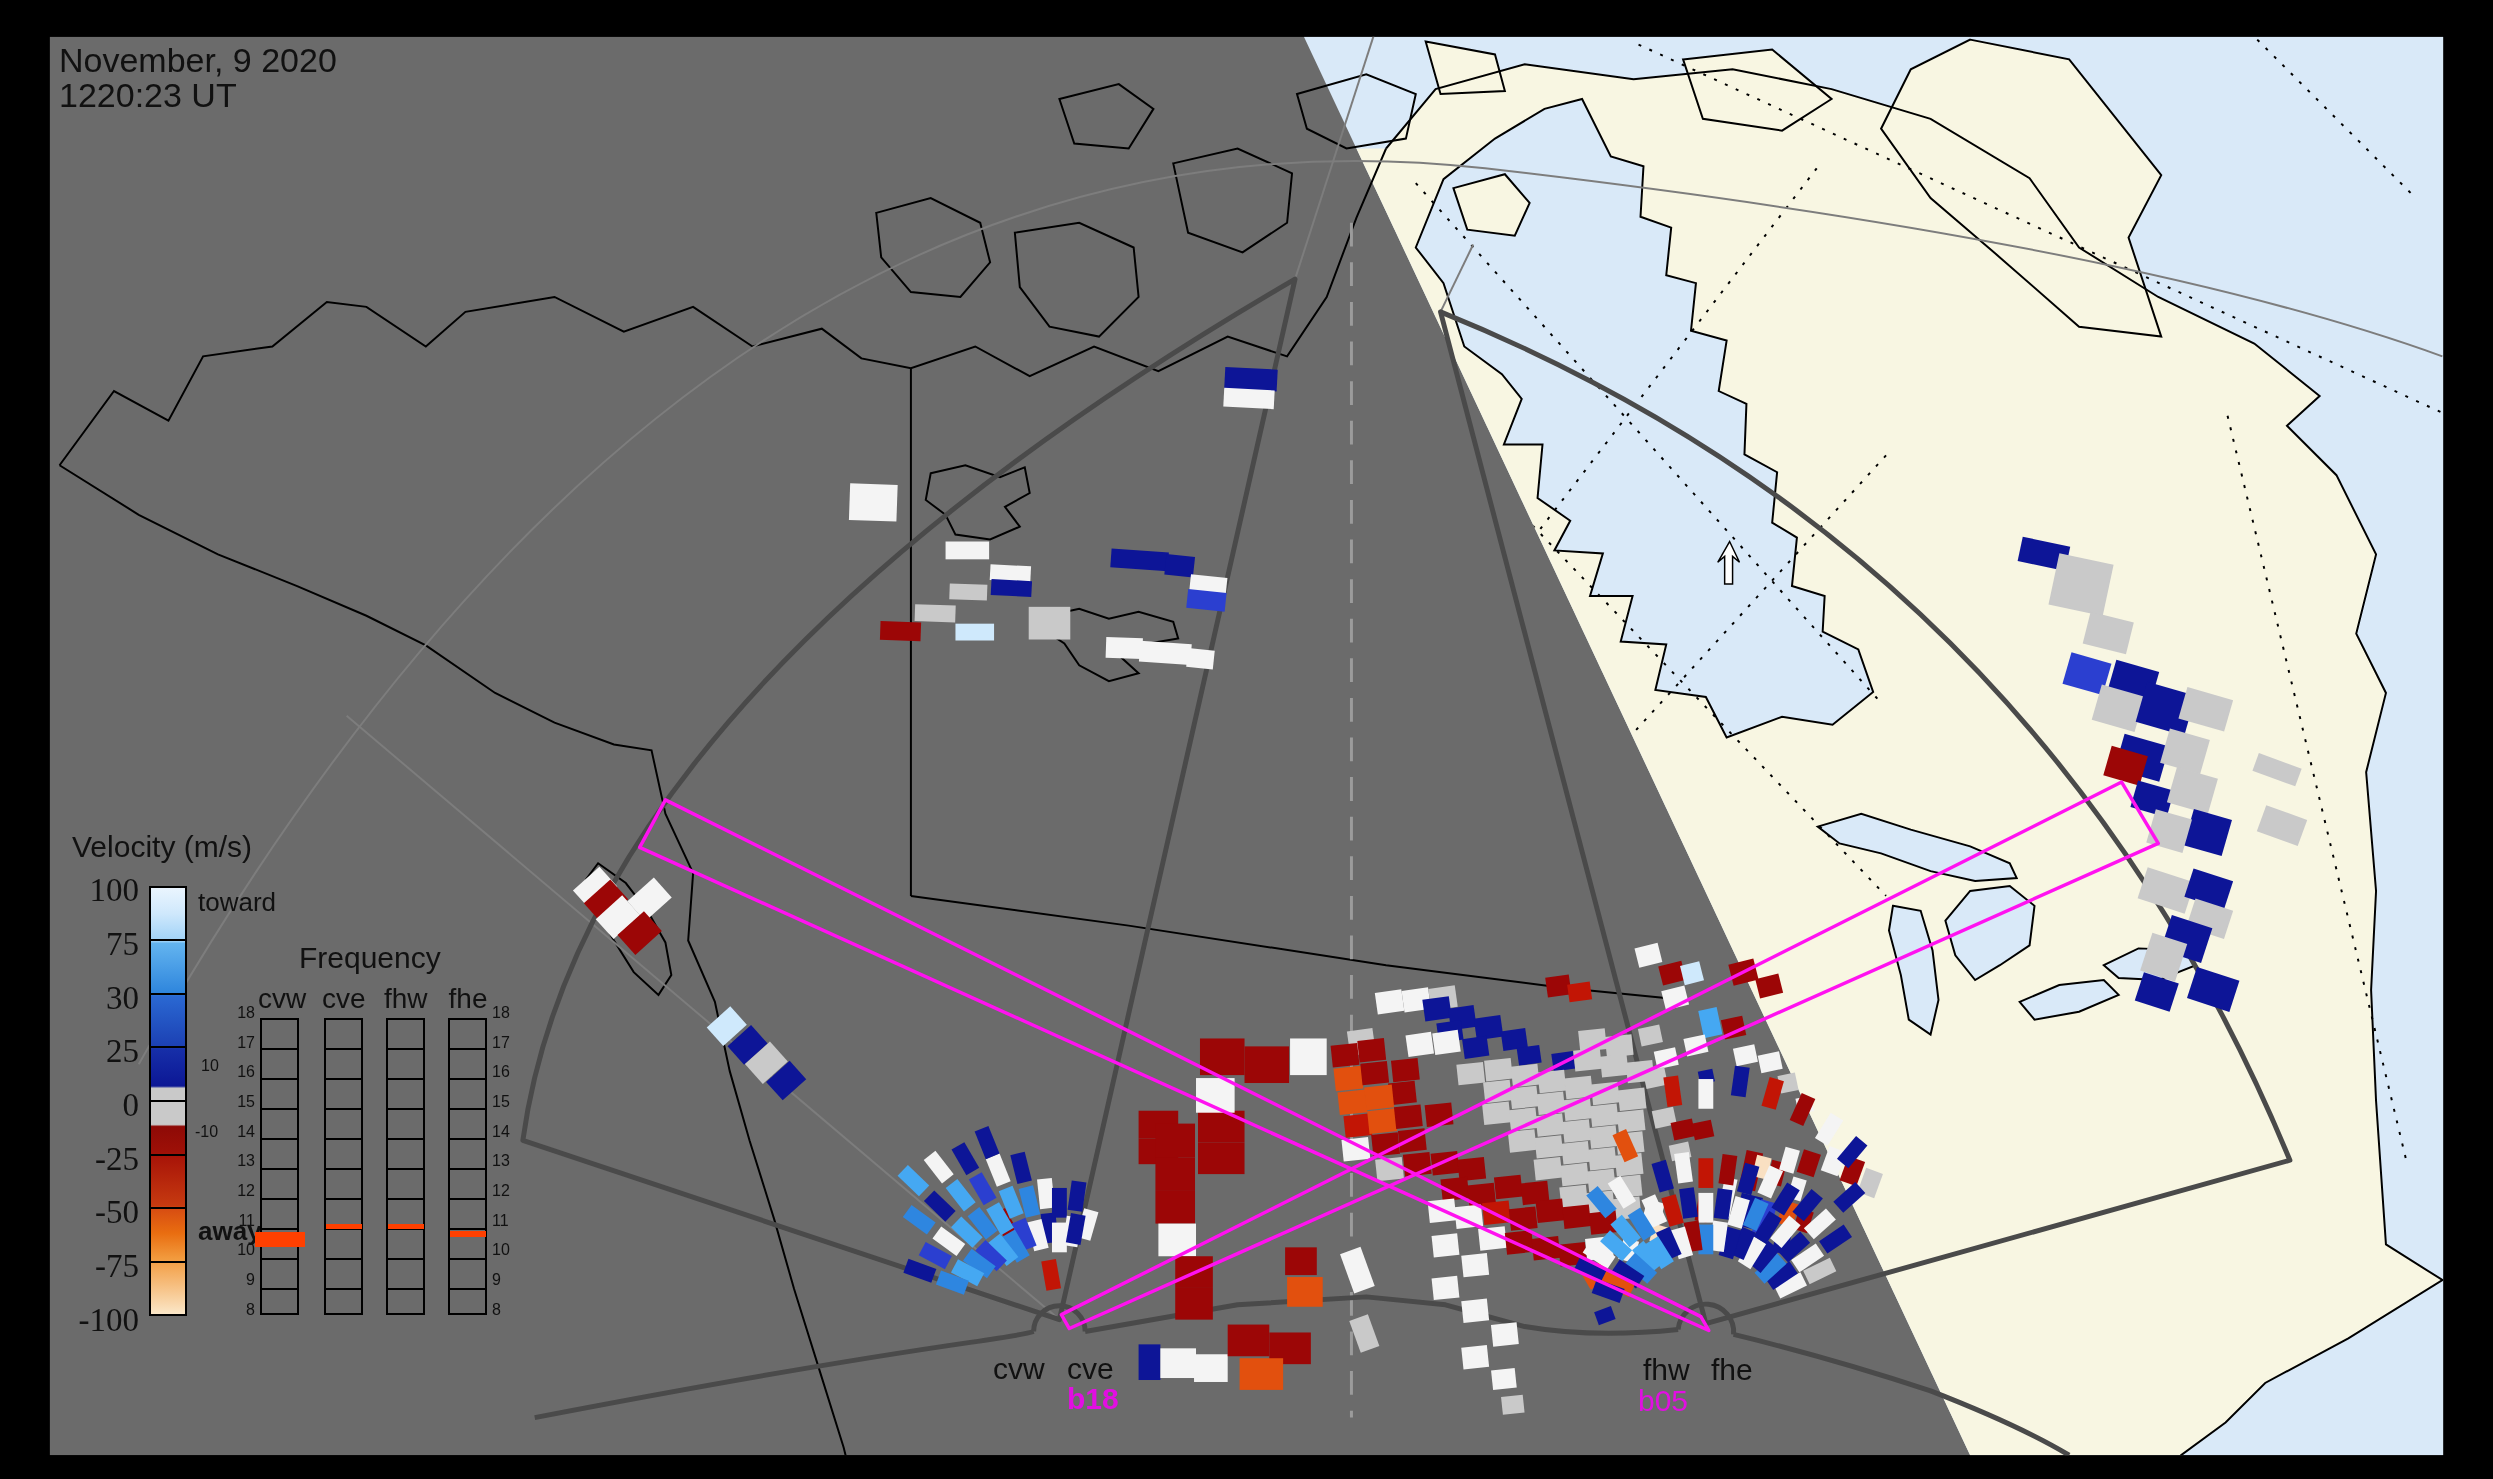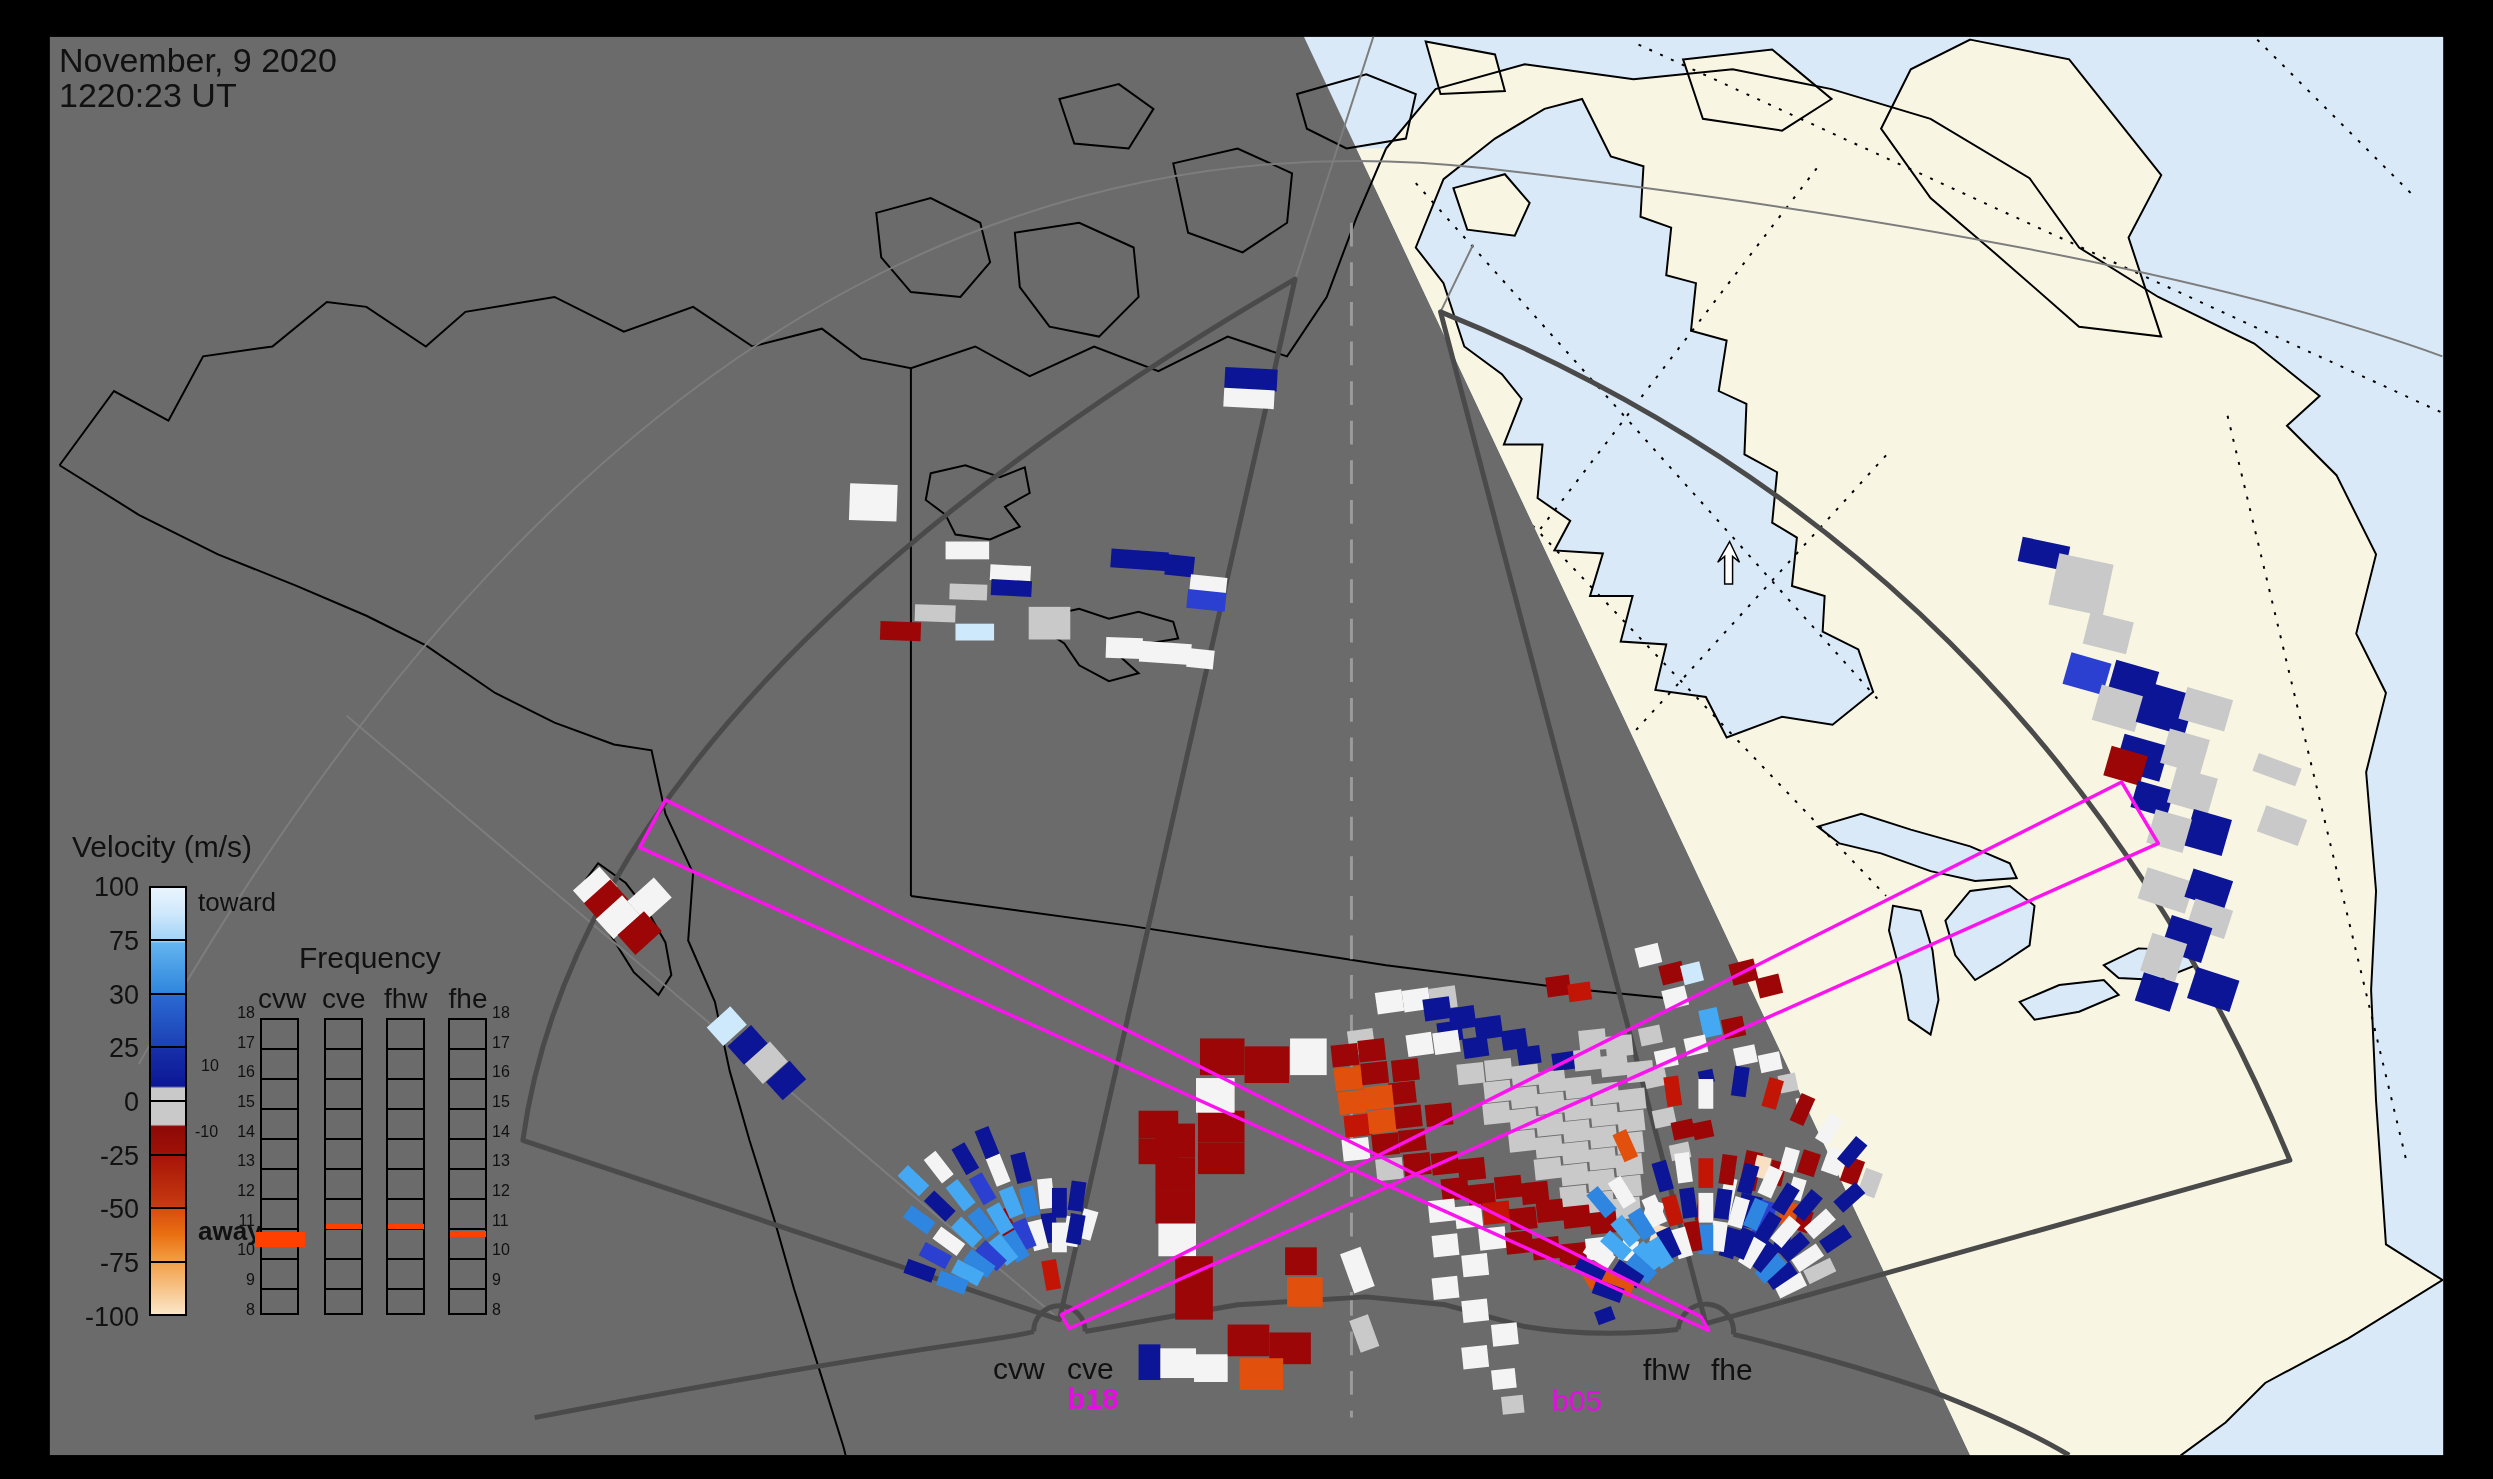--- a/index.html
+++ b/index.html
@@ -2,21 +2,21 @@
 <html><head>
 <meta charset="utf-8">
 <style>
   html,body{margin:0;padding:0;background:#000;}
   #stage{position:relative;width:2494px;height:1479px;background:#000;overflow:hidden;
          font-family:"Liberation Sans",sans-serif;}
   #mapsvg{position:absolute;left:0;top:0;}
   .lbl{position:absolute;color:#111;white-space:nowrap;}
   .ts{font-size:34px;line-height:36px;}
   .vtitle{font-size:30px;}
-  .vnum{font-size:27px;text-align:right;width:89px;}
+  .vnum{font-size:33px;text-align:right;width:89px;font-family:Liberation Serif, serif;}
   .vdir{font-size:26px;}
   .ftitle{font-size:30px;}
   .fcol{font-size:28px;width:42px;text-align:center;}
   .fnum{font-size:16px;width:51px;}
   .fnum.r{text-align:left;}
   .fnum.l{text-align:right;}
   .site{font-size:30px;}
   .beamlbl{font-size:30px;color:#e20ee2;}
   .fqcol{position:absolute;border:2px solid #000;box-sizing:border-box;
          background:repeating-linear-gradient(to bottom,transparent 0,transparent 28px,#000 28px,#000 30px);}
@@ -466,17 +466,17 @@
       <div class="fqmark" style="left: 388px; top: 1224px; width: 36px; height: 5px; background: rgb(255, 64, 0);"></div>
       <div class="fqmark" style="left: 450px; top: 1231px; width: 36px; height: 6px; background: rgb(255, 64, 0);"></div>
     </div>
 
 <div id="sitelabels">
       <div class="lbl site" style="left: 993px; top: 1352px;">cvw</div>
       <div class="lbl site" style="left: 1067px; top: 1352px;">cve</div>
       <div class="lbl beamlbl" style="left: 1067px; top: 1382px; font-weight: bold;">b18</div>
       <div class="lbl site" style="left: 1643px; top: 1353px;">fhw</div>
       <div class="lbl site" style="left: 1711px; top: 1353px;">fhe</div>
-      <div class="lbl beamlbl" style="left: 1552px; top: 1384px;">b05</div>
+      <div class="lbl beamlbl" style="left: 1638px; top: 1384px;">b05</div>
     </div>
 
 </div>
 
 
 </body></html>

